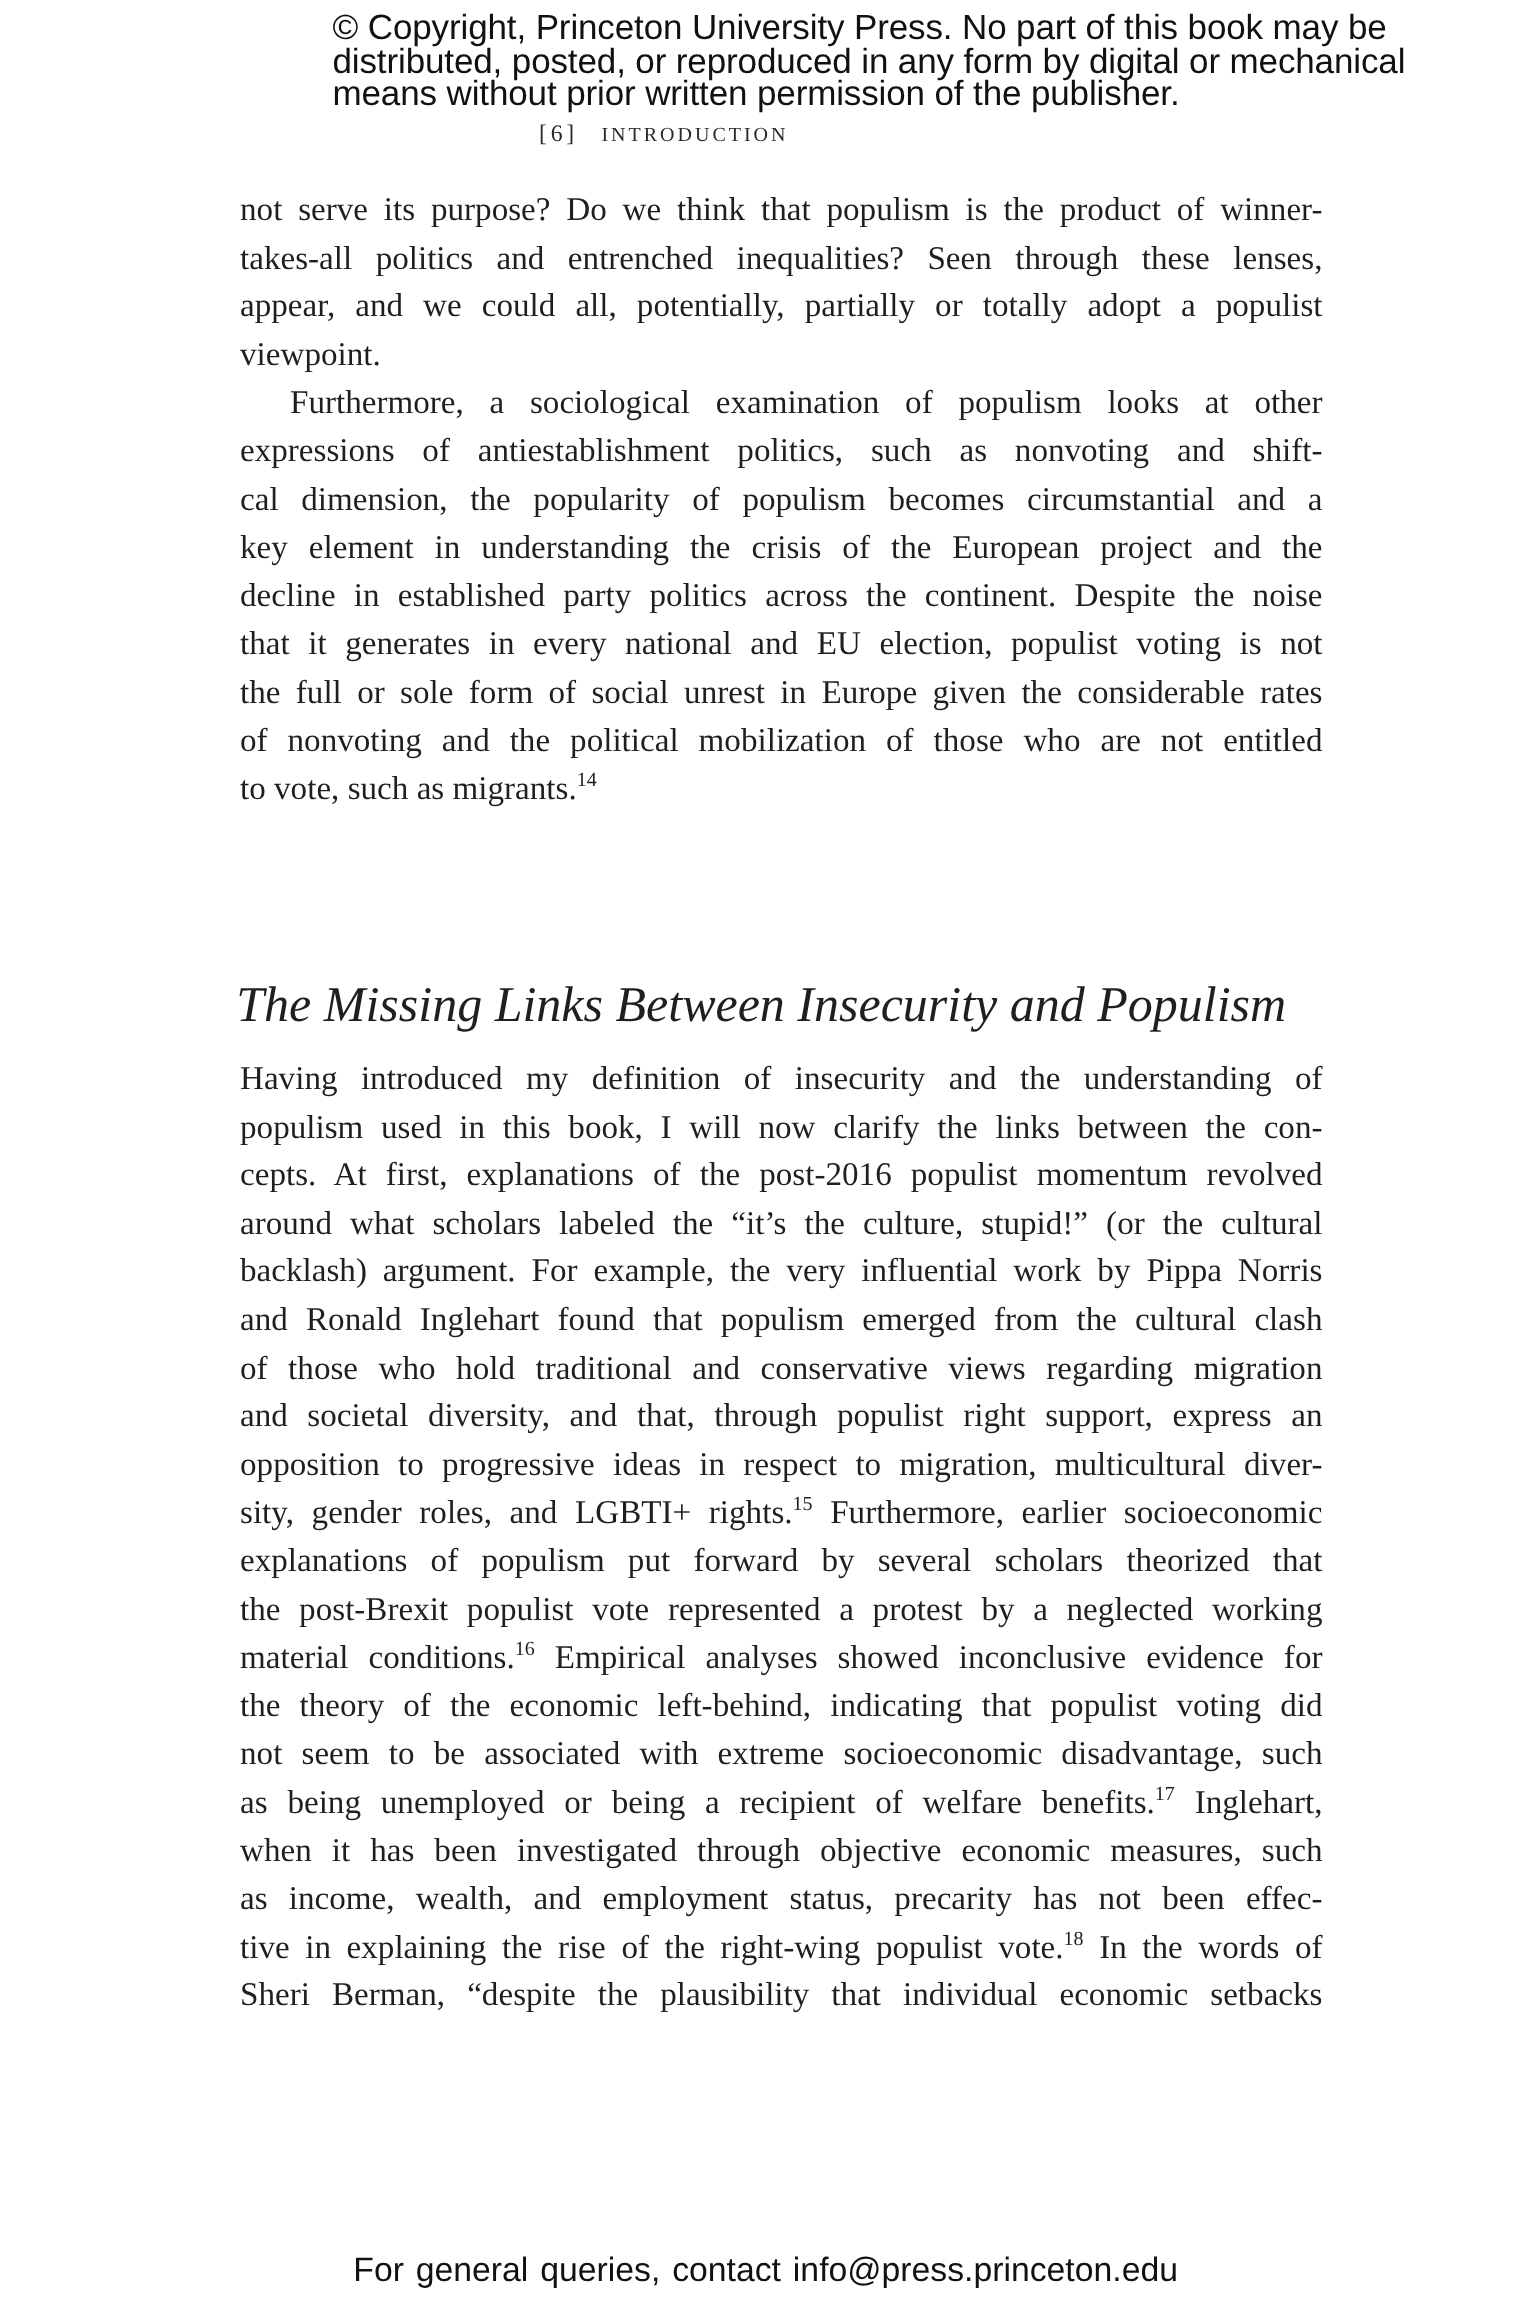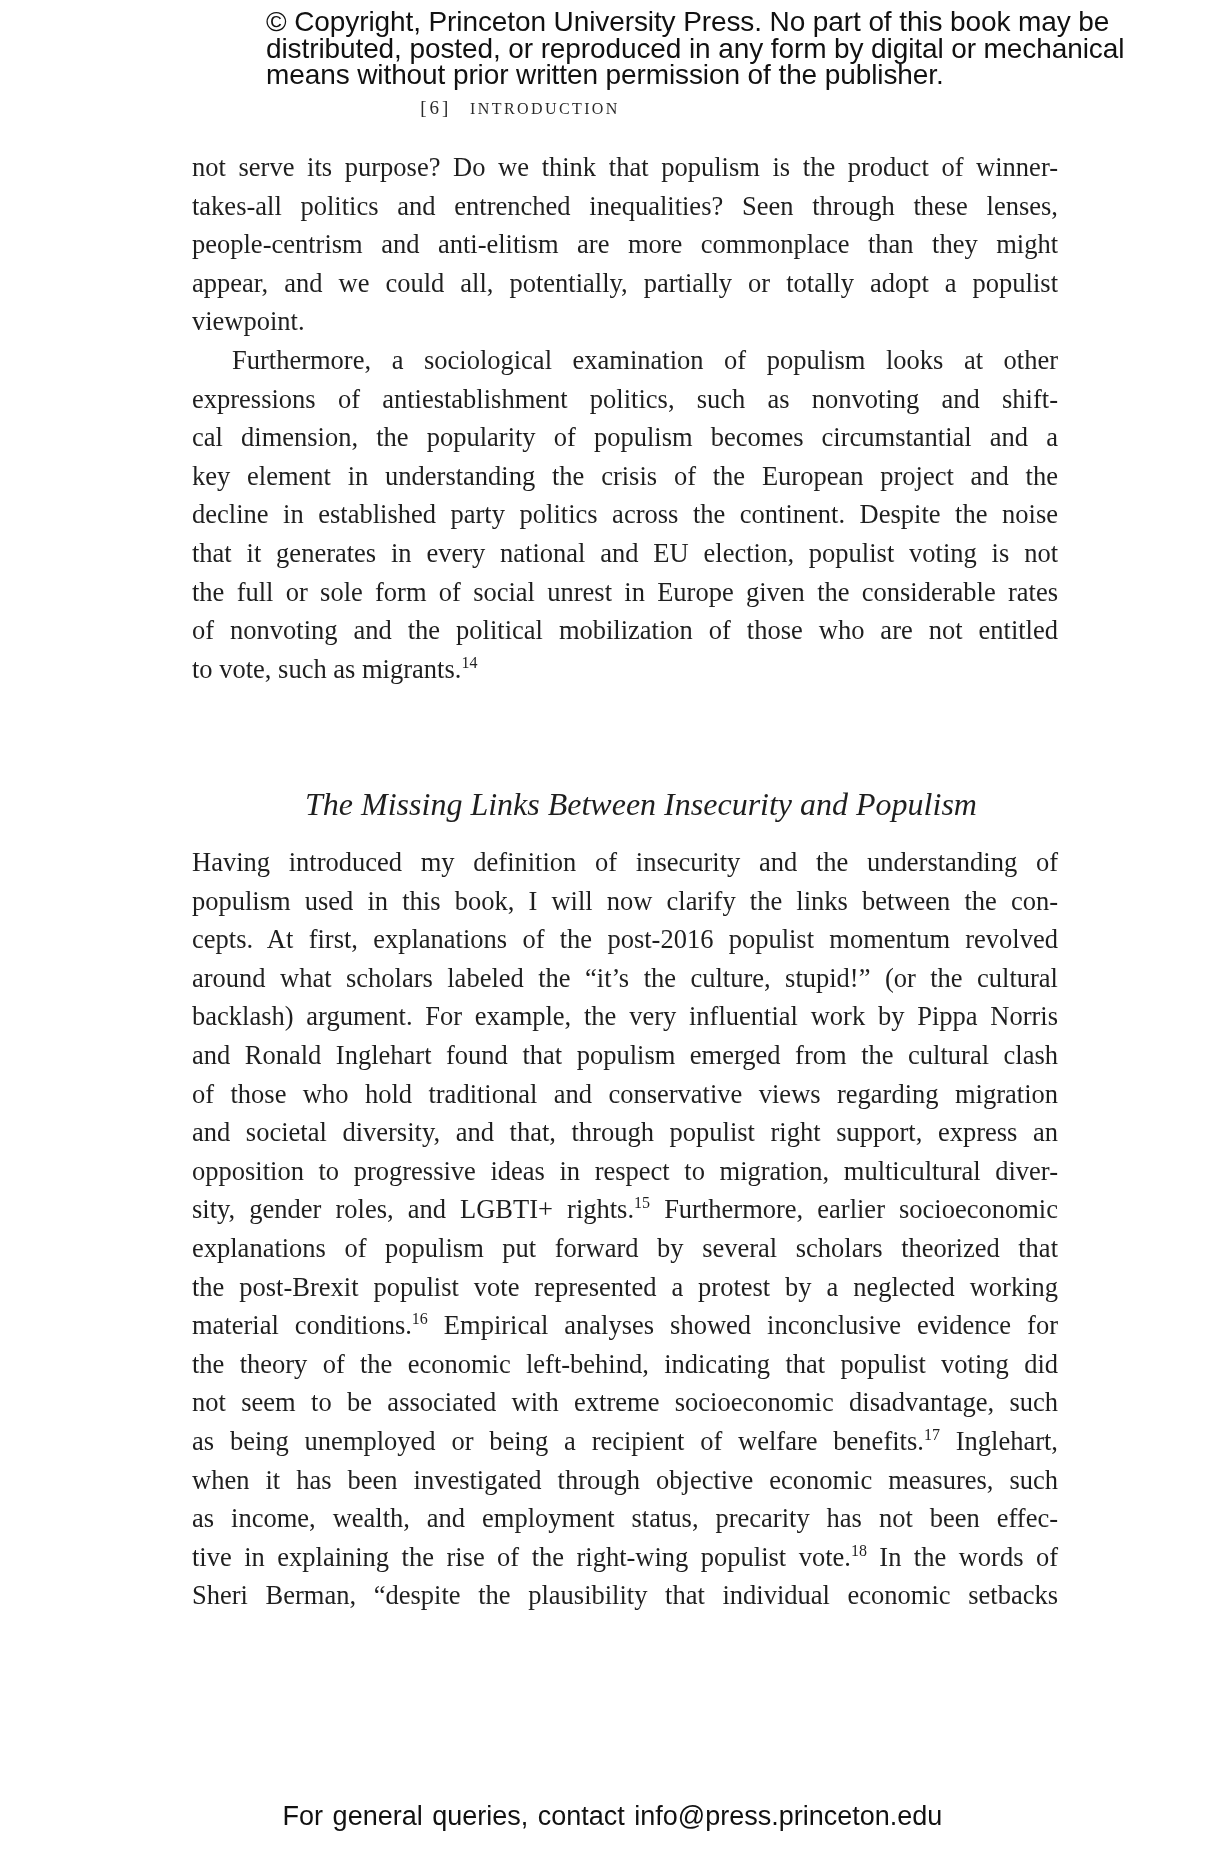--- a/index.html
+++ b/index.html
@@ -29,21 +29,21 @@
     .running-head {
       position: absolute;
       left: 0;
       width: 1040px;
       top: 96px;
       text-align: center;
       font-family: "Liberation Serif", serif;
       font-size: 19px;
       line-height: 24px;
       color: #2a2a2a;
-      padding-left: 0px;
+      padding-left: 11px;
     }
     .running-head .page-num {
       letter-spacing: 3px;
       margin-right: 14px;
     }
     .running-head .chapter {
       letter-spacing: 2.4px;
       font-size: 16px;
     }
     .page-body {
@@ -69,27 +69,27 @@
     .line.indent {
       padding-left: 40px;
     }
     sup {
       font-size: 16px;
       line-height: 0;
       vertical-align: 10px;
     }
     .section-heading {
       position: absolute;
-      left: 208px;
+      left: 176px;
       width: 866px;
       top: 784px;
       text-align: center;
       font-family: "Liberation Serif", serif;
       font-style: italic;
-      font-size: 32px;
+      font-size: 40px;
       line-height: 40px;
       color: #1f1f1f;
     }
     .page-body-2 {
       position: absolute;
       left: 192px;
       top: 843px;
       width: 866px;
       font-family: "Liberation Serif", serif;
       font-size: 26.5px;
@@ -120,21 +120,20 @@
 
 <div class="running-head">
   <span class="page-num">[6]</span>
   <span class="chapter">INTRODUCTION</span>
 </div>
 
 <div class="page-body">
   <div>
     <span class="line">not serve its purpose? Do we think that populism is the product of winner-</span>
     <span class="line">takes-all politics and entrenched inequalities? Seen through these lenses,</span>
-    <span class="line">people-centrism and anti-elitism are more commonplace than they might</span>
     <span class="line">appear, and we could all, potentially, partially or totally adopt a populist</span>
     <span class="line last">viewpoint.</span>
   </div>
   <div>
     <span class="line indent">Furthermore, a sociological examination of populism looks at other</span>
     <span class="line">expressions of antiestablishment politics, such as nonvoting and shift-</span>
     <span class="line">cal dimension, the popularity of populism becomes circumstantial and a</span>
     <span class="line">key element in understanding the crisis of the European project and the</span>
     <span class="line">decline in established party politics across the continent. Despite the noise</span>
     <span class="line">that it generates in every national and EU election, populist voting is not</span>

